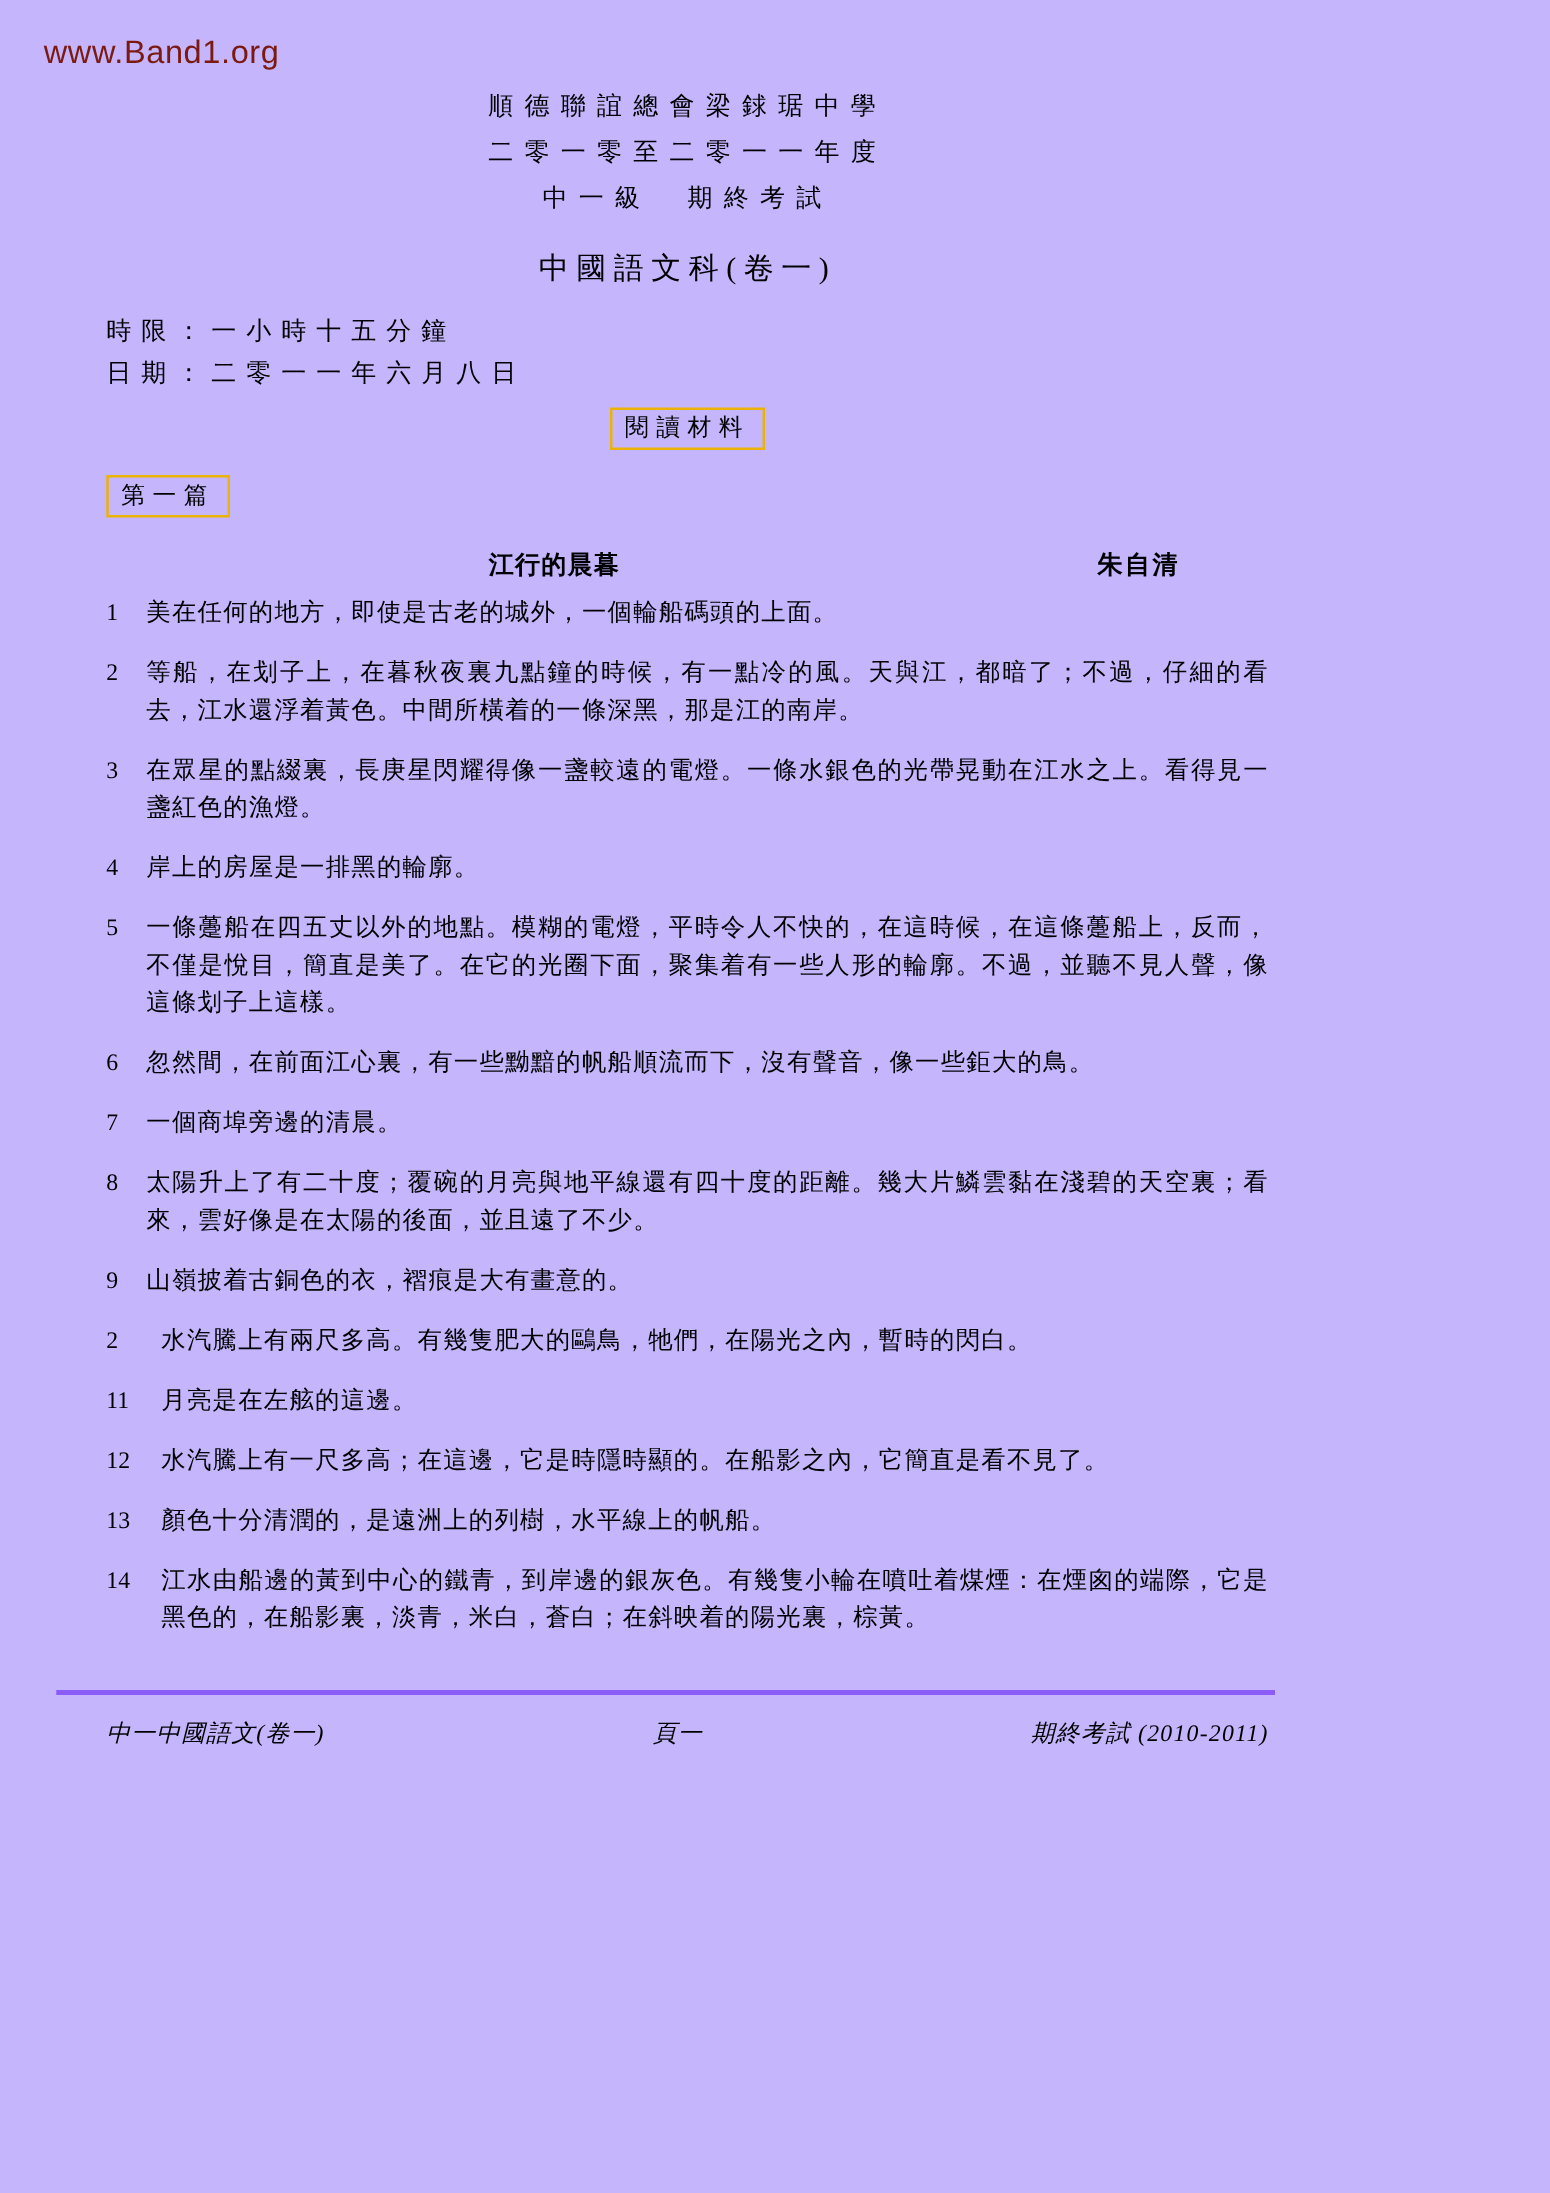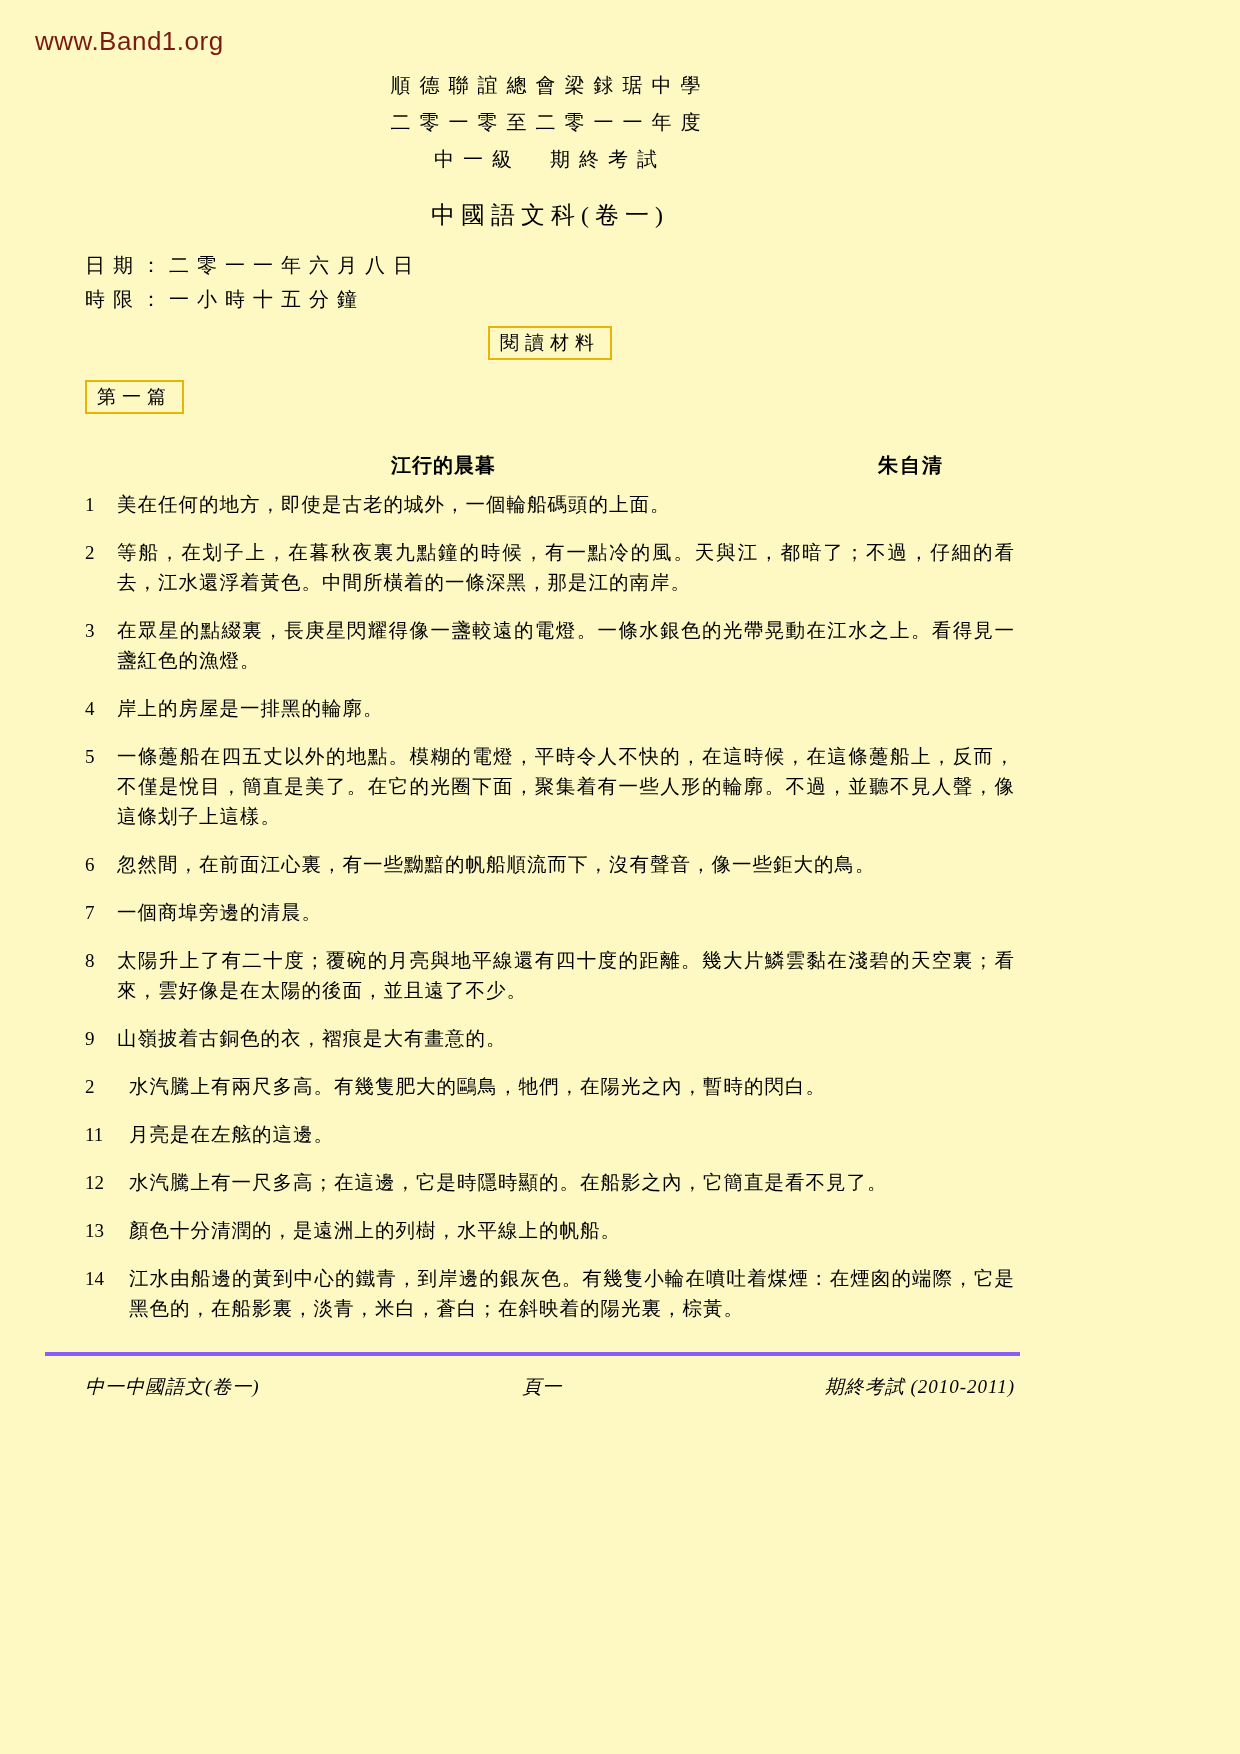--- a/index.html
+++ b/index.html
@@ -5,21 +5,21 @@
   * { margin: 0; padding: 0; box-sizing: border-box; }
   html, body { background: #ffffff; }
   body {
     font-family: "Liberation Serif", "DejaVu Serif", serif;
     color: #000000;
   }
   .page {
     position: relative;
     width: 1240px;
     height: 1754px;
-    background: #fef9c3;
+    background: #c4b5fd;
     overflow: hidden;
   }
   .watermark {
     position: absolute;
     top: 26px;
     left: 35px;
     font-family: "Liberation Sans", "DejaVu Sans", sans-serif;
     font-size: 26px;
     font-weight: 500;
     color: #7b1a10;
@@ -66,21 +66,21 @@
     display: inline-block;
     border: 2px solid #eab308;
     padding: 4px 10px;
     font-size: 19px;
     letter-spacing: 6px;
     line-height: 22px;
   }
   .title-row {
     position: relative;
     height: 30px;
-    margin-top: 38px;
+    margin-top: 24px;
   }
   .p-title {
     position: absolute;
     left: 306px;
     font-size: 20px;
     font-weight: bold;
     letter-spacing: 1px;
   }
   .p-author {
     position: absolute;
@@ -133,22 +133,22 @@
   <div class="content">
 
     <div class="header">
       <div class="h-school">順德聯誼總會梁銶琚中學</div>
       <div class="h-year">二零一零至二零一一年度</div>
       <div class="h-exam">中一級　期終考試</div>
       <div class="h-subject">中國語文科(卷一)</div>
     </div>
 
     <div class="info">
+      <div class="info-line">時限：一小時十五分鐘</div>
       <div class="info-line">日期：二零一一年六月八日</div>
-      <div class="info-line">時限：一小時十五分鐘</div>
     </div>
 
     <div class="section-box-wrap">
       <span class="boxed">閱讀材料</span>
     </div>
 
     <div class="part-box-wrap">
       <span class="boxed">第一篇</span>
     </div>
 

